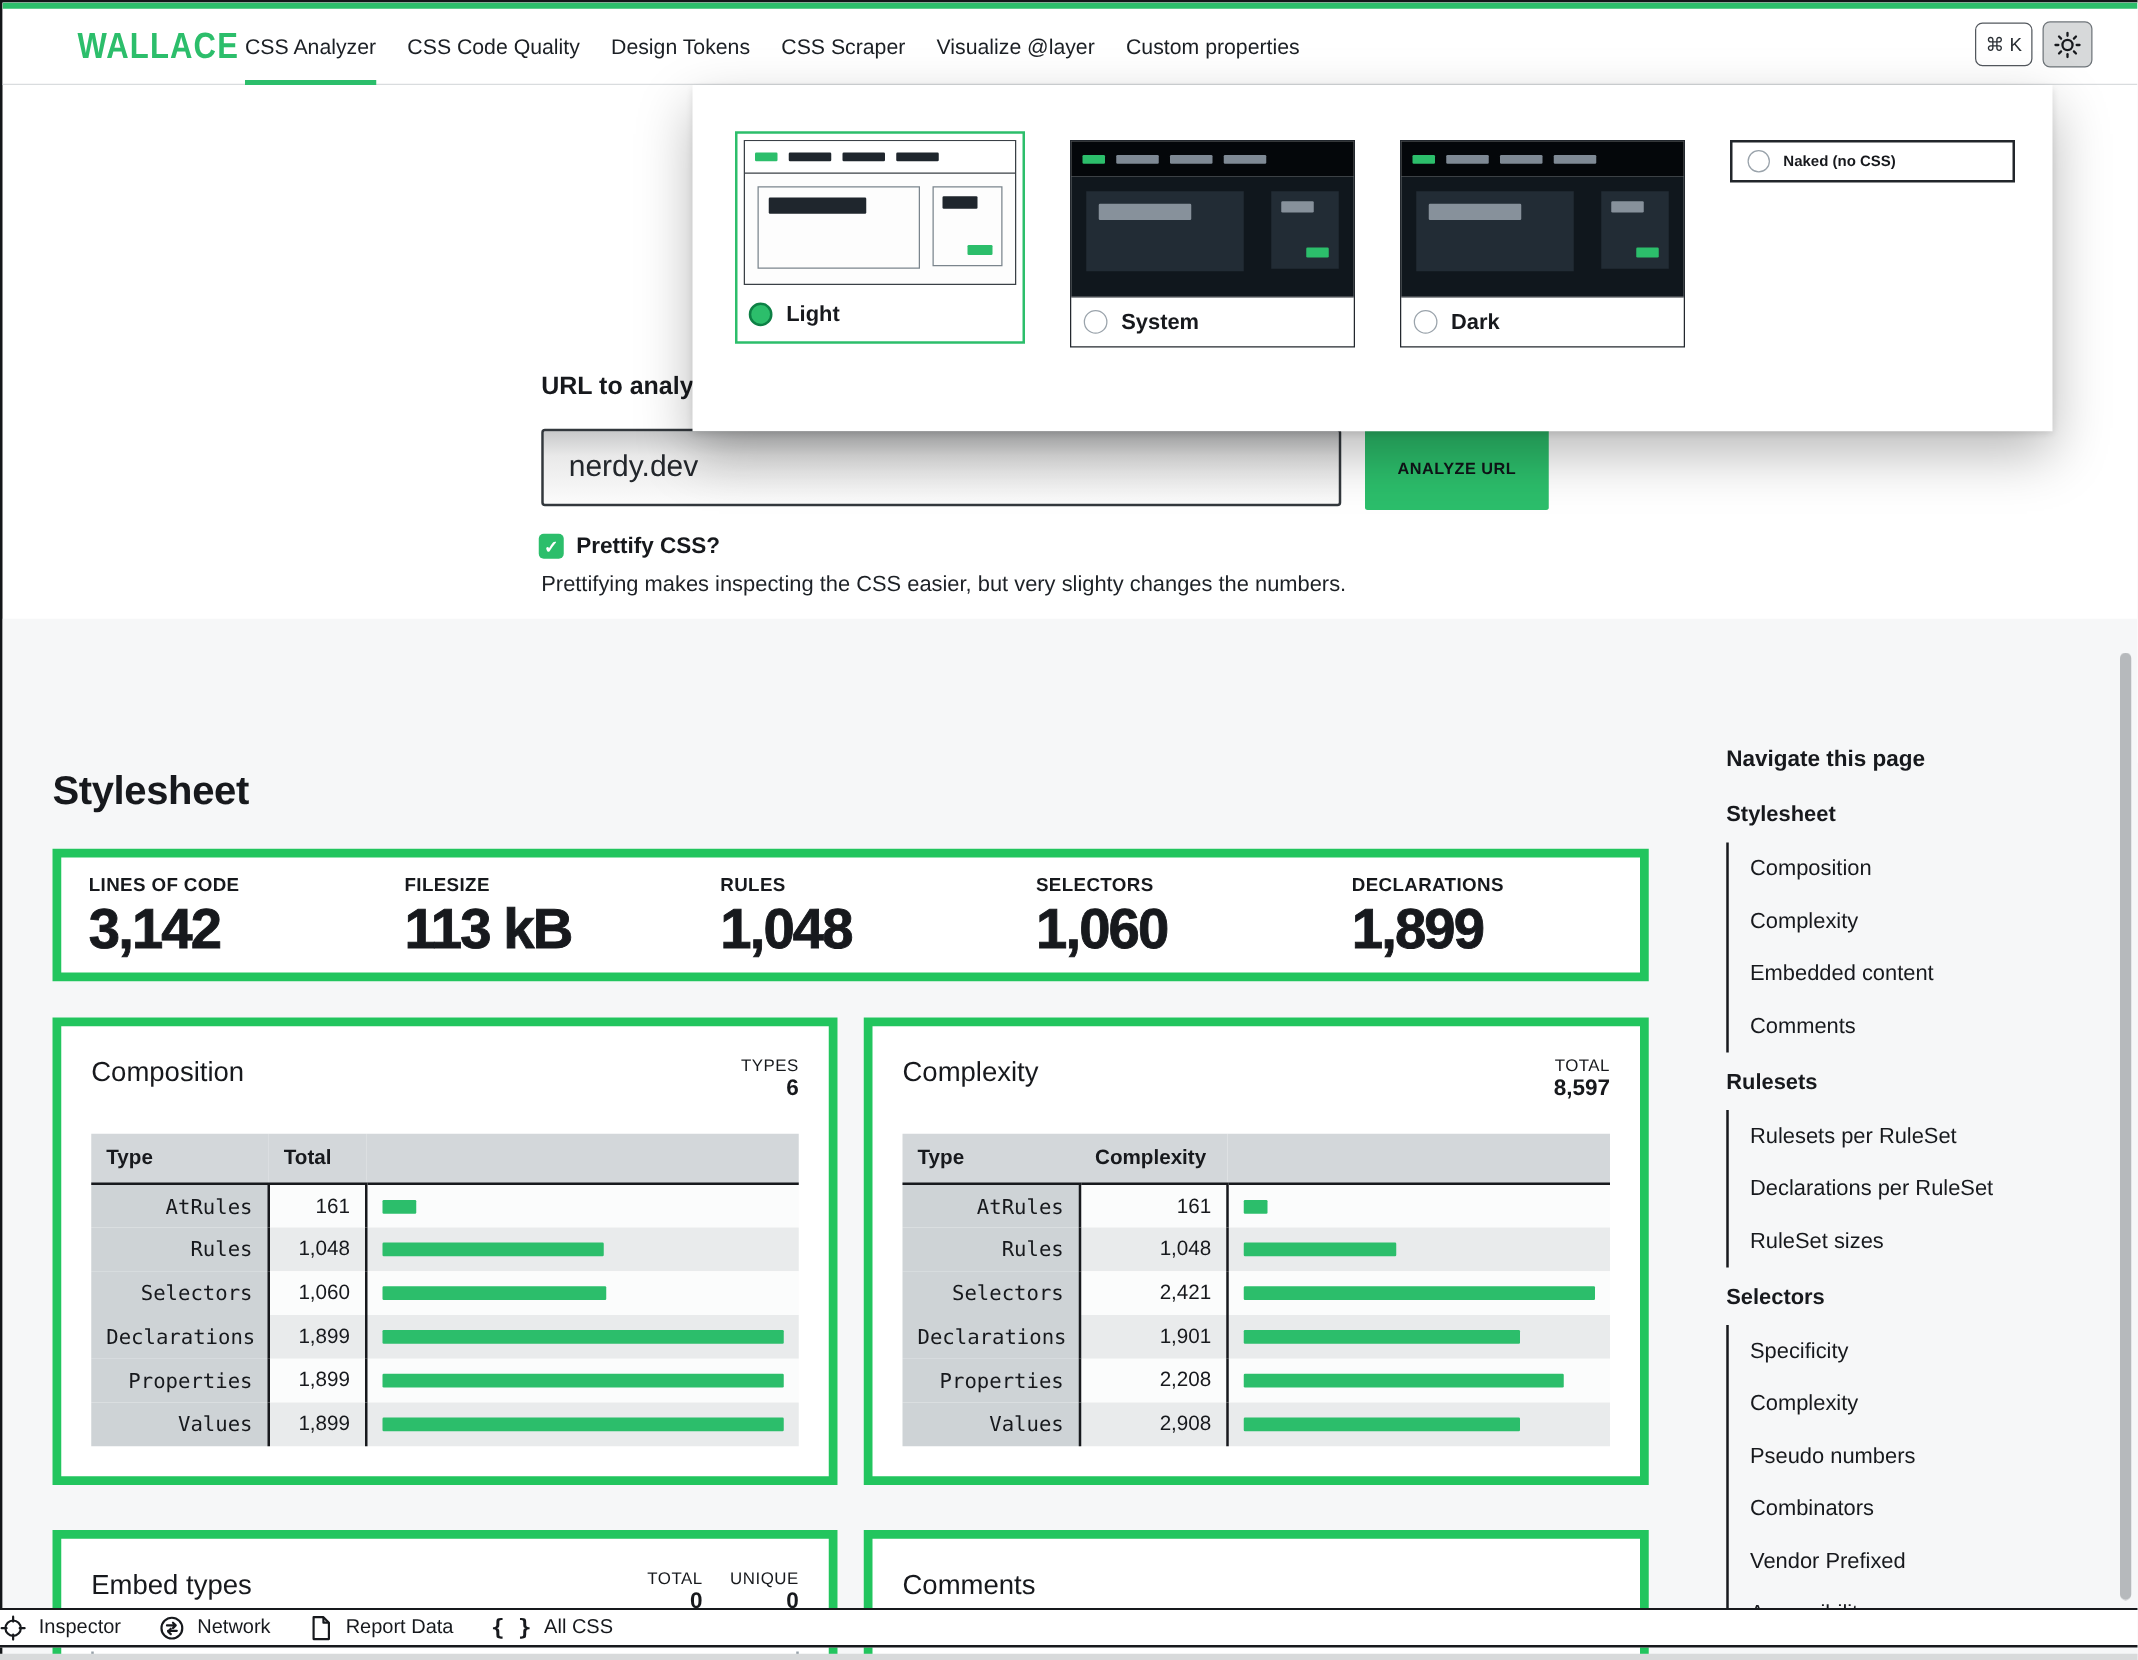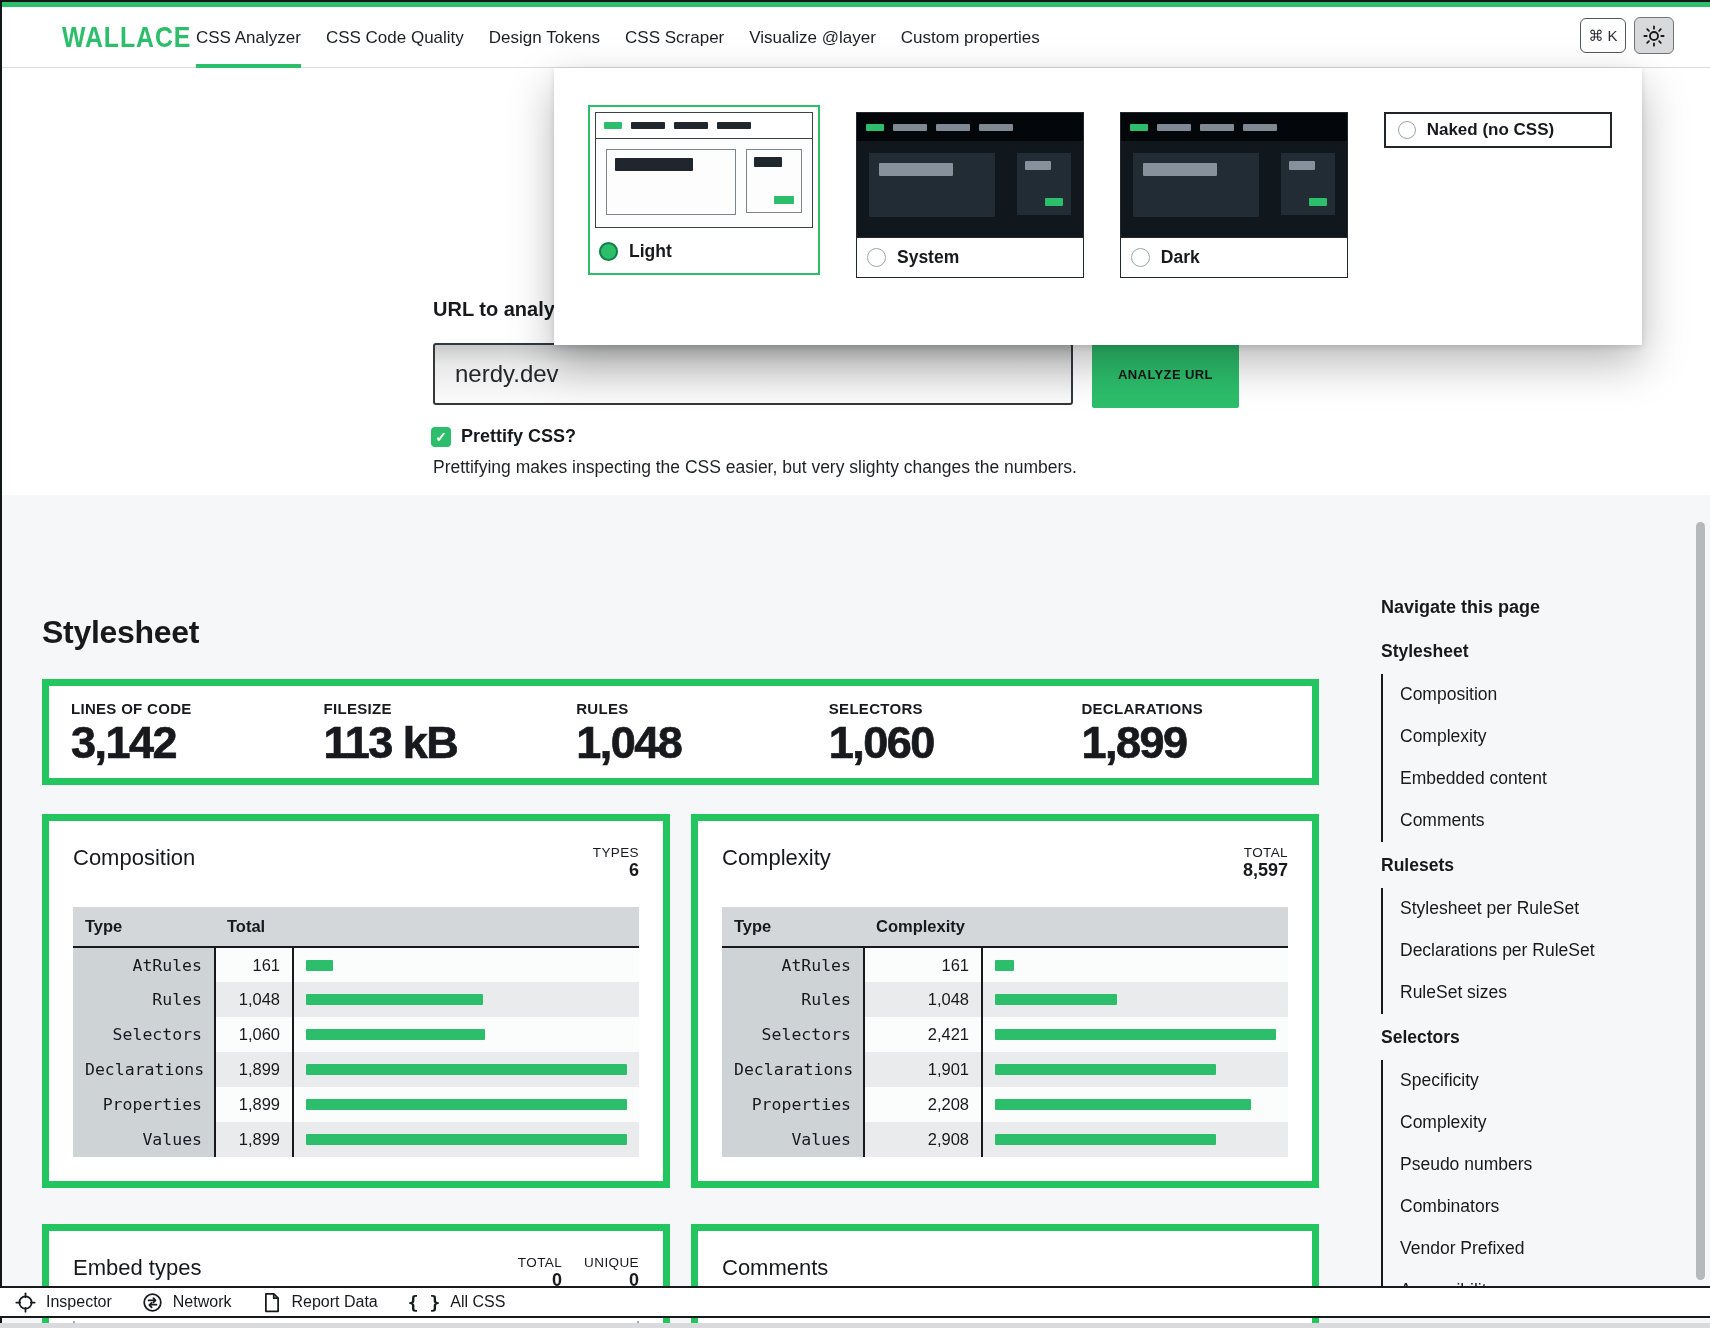--- a/index.html
+++ b/index.html
@@ -48,21 +48,21 @@
   .d-nav .chip { background:#7e8994; }
   .d-nav .chip.green { background:#2CBE6B; }
   .d-body { position:relative; height:96px; background:#10171d; }
   .d-main { position:absolute; left:12px; top:12px; width:126px; height:64px; background:#222c35; }
   .d-main .bar { position:absolute; left:10px; top:10px; width:74px; height:13px; background:#87919b; border-radius:1px; }
   .d-side { position:absolute; right:12px; top:12px; width:54px; height:62px; background:#222c35; }
   .d-side .bar { position:absolute; left:8px; top:8px; width:26px; height:9px; background:#87919b; border-radius:1px; }
   .d-side .bar.g { left:auto; top:auto; right:8px; bottom:9px; width:18px; height:8px; background:#2CBE6B; }
   .opt-dark .opt-radio-row { border-top:1.5px solid #23282e; padding:9px 10px; }
   .opt-naked { width:232px; margin-top:7px; border:2px solid #22262b; padding:6px 12px; display:flex;
-               align-items:center; gap:11px; font-size:17px; font-weight:bold; background:#fff; }
+               align-items:center; gap:11px; font-size:12px; font-weight:bold; background:#fff; }
   .radio { width:19px; height:19px; border-radius:50%; border:1.5px solid #9aa3ab; background:#fff; flex:0 0 auto; }
   .radio.checked { background:#2CBE6B; border:2.5px solid #0d8045; box-shadow:inset 0 0 0 2px #2CBE6B; }
   
   .url-label { position:absolute; left:431px; top:296px; font-size:20px; font-weight:bold; z-index:10; }
   .url-input { position:absolute; left:431px; top:341px; width:640px; height:62px;
                border:2px solid #33383d; border-radius:3px; padding:0 20px; font-size:24px; color:#23272c;
                font-family:"Liberation Sans", sans-serif;
                background:linear-gradient(180deg,#c8c9ca 0%,#e9e9e9 34%,#fbfbfb 100%); z-index:10; }
   .analyze-btn { position:absolute; left:1090px; top:338px; width:147px; height:68px; background:#2CBE6B;
                  border:none; border-radius:2px; font-family:"Liberation Sans", sans-serif;
@@ -115,21 +115,21 @@
   .cell-value { margin-top:6px; font-size:38px; font-weight:bold; letter-spacing:-1px; -webkit-text-stroke:.6px; }
   
   .aside { padding-top:102px; }
   .toc-title { font-size:18px; font-weight:bold; margin-bottom:23px; white-space:nowrap; }
   .toc-sec-title { font-size:17.5px; font-weight:bold; margin-top:13px; white-space:nowrap; }
   .toc-group { border-left:2px solid #17191d; padding-left:17px; margin-top:12px; }
   .toc-link { font-size:17.5px; padding:10px 0 11px 0; cursor:pointer; white-space:nowrap; }
   
   .statusbar { position:fixed; left:0; right:0; top:1286px; height:32px; background:#fff;
                border-top:2px solid #17191d; border-bottom:2px solid #17191d;
-               display:flex; align-items:center; gap:30px; padding-left:15px; z-index:60; }
+               display:flex; align-items:center; gap:30px; z-index:60; }
   .status-item { display:flex; align-items:center; gap:10px; font-size:16px; cursor:pointer; }
   .bottom-strip { position:fixed; left:0; right:0; top:1323px; height:5px; background:#d8dadb; z-index:60; }
   .scroll-thumb { position:fixed; right:5px; top:522px; width:9px; height:758px;
                   background:#b6b9bc; border-radius:5px; z-index:70; }
   .braces { font-family:"DejaVu Sans Mono","Liberation Mono",monospace; font-size:18px; font-weight:bold; }
   svg { display:block; }
 </style>
 </head>
 <body>
 
@@ -459,21 +459,21 @@
     <div class="toc-title">Navigate this page</div>
     <div class="toc-sec-title" style="margin-top:0">Stylesheet</div>
     <div class="toc-group">
       <div class="toc-link">Composition</div>
       <div class="toc-link">Complexity</div>
       <div class="toc-link">Embedded content</div>
       <div class="toc-link">Comments</div>
     </div>
     <div class="toc-sec-title">Rulesets</div>
     <div class="toc-group">
-      <div class="toc-link">Stylesheet per RuleSet</div>
+      <div class="toc-link">Rulesets per RuleSet</div>
       <div class="toc-link">Declarations per RuleSet</div>
       <div class="toc-link">RuleSet sizes</div>
     </div>
     <div class="toc-sec-title">Selectors</div>
     <div class="toc-group">
       <div class="toc-link">Specificity</div>
       <div class="toc-link">Complexity</div>
       <div class="toc-link">Pseudo numbers</div>
       <div class="toc-link">Combinators</div>
       <div class="toc-link">Vendor Prefixed</div>

